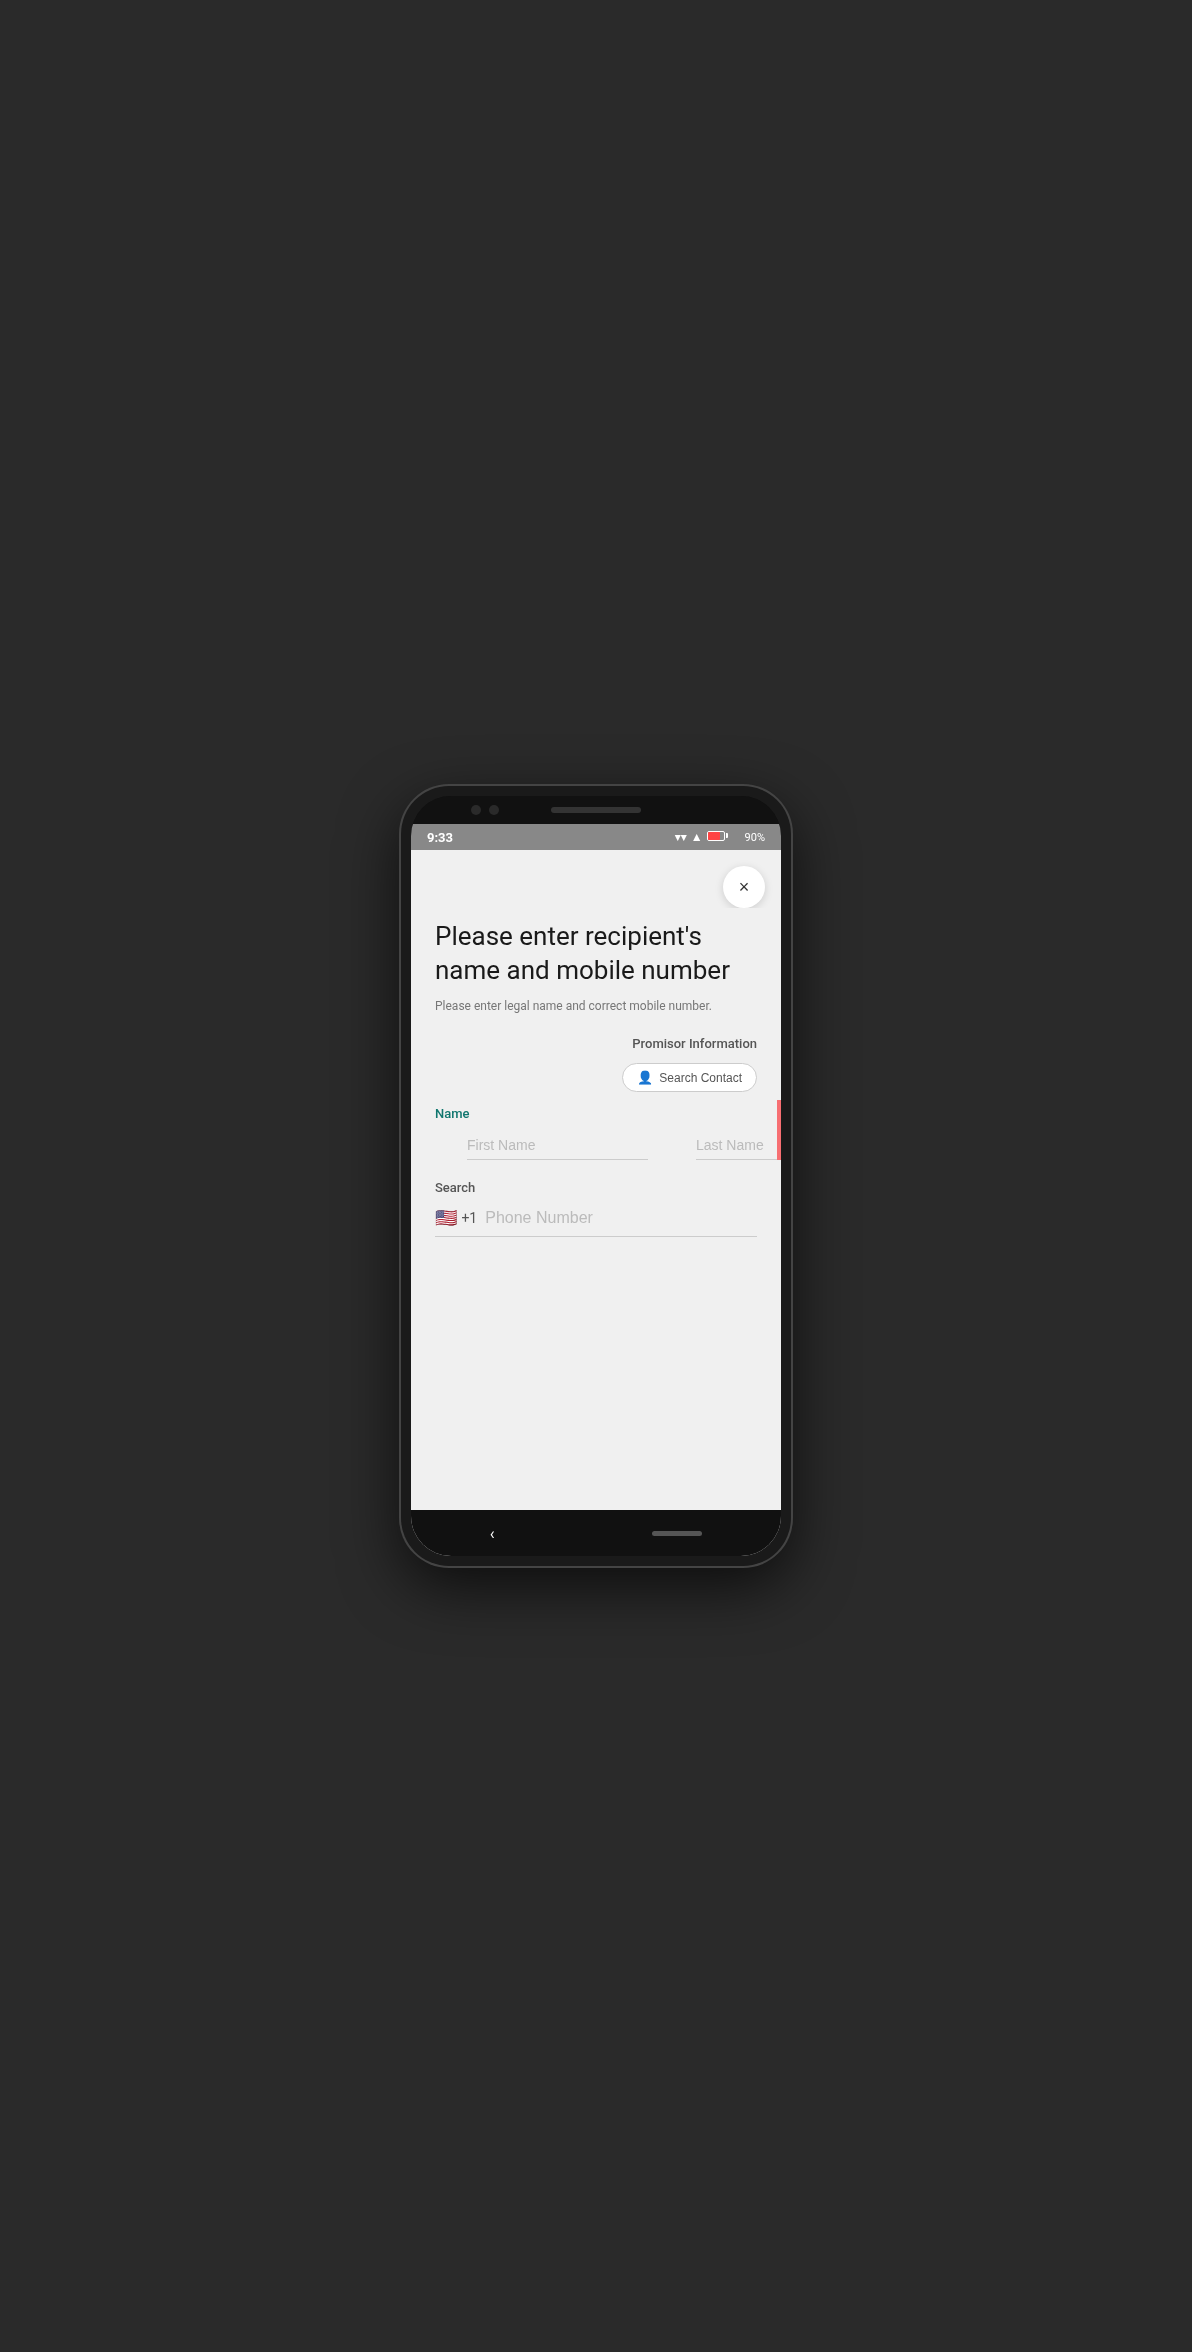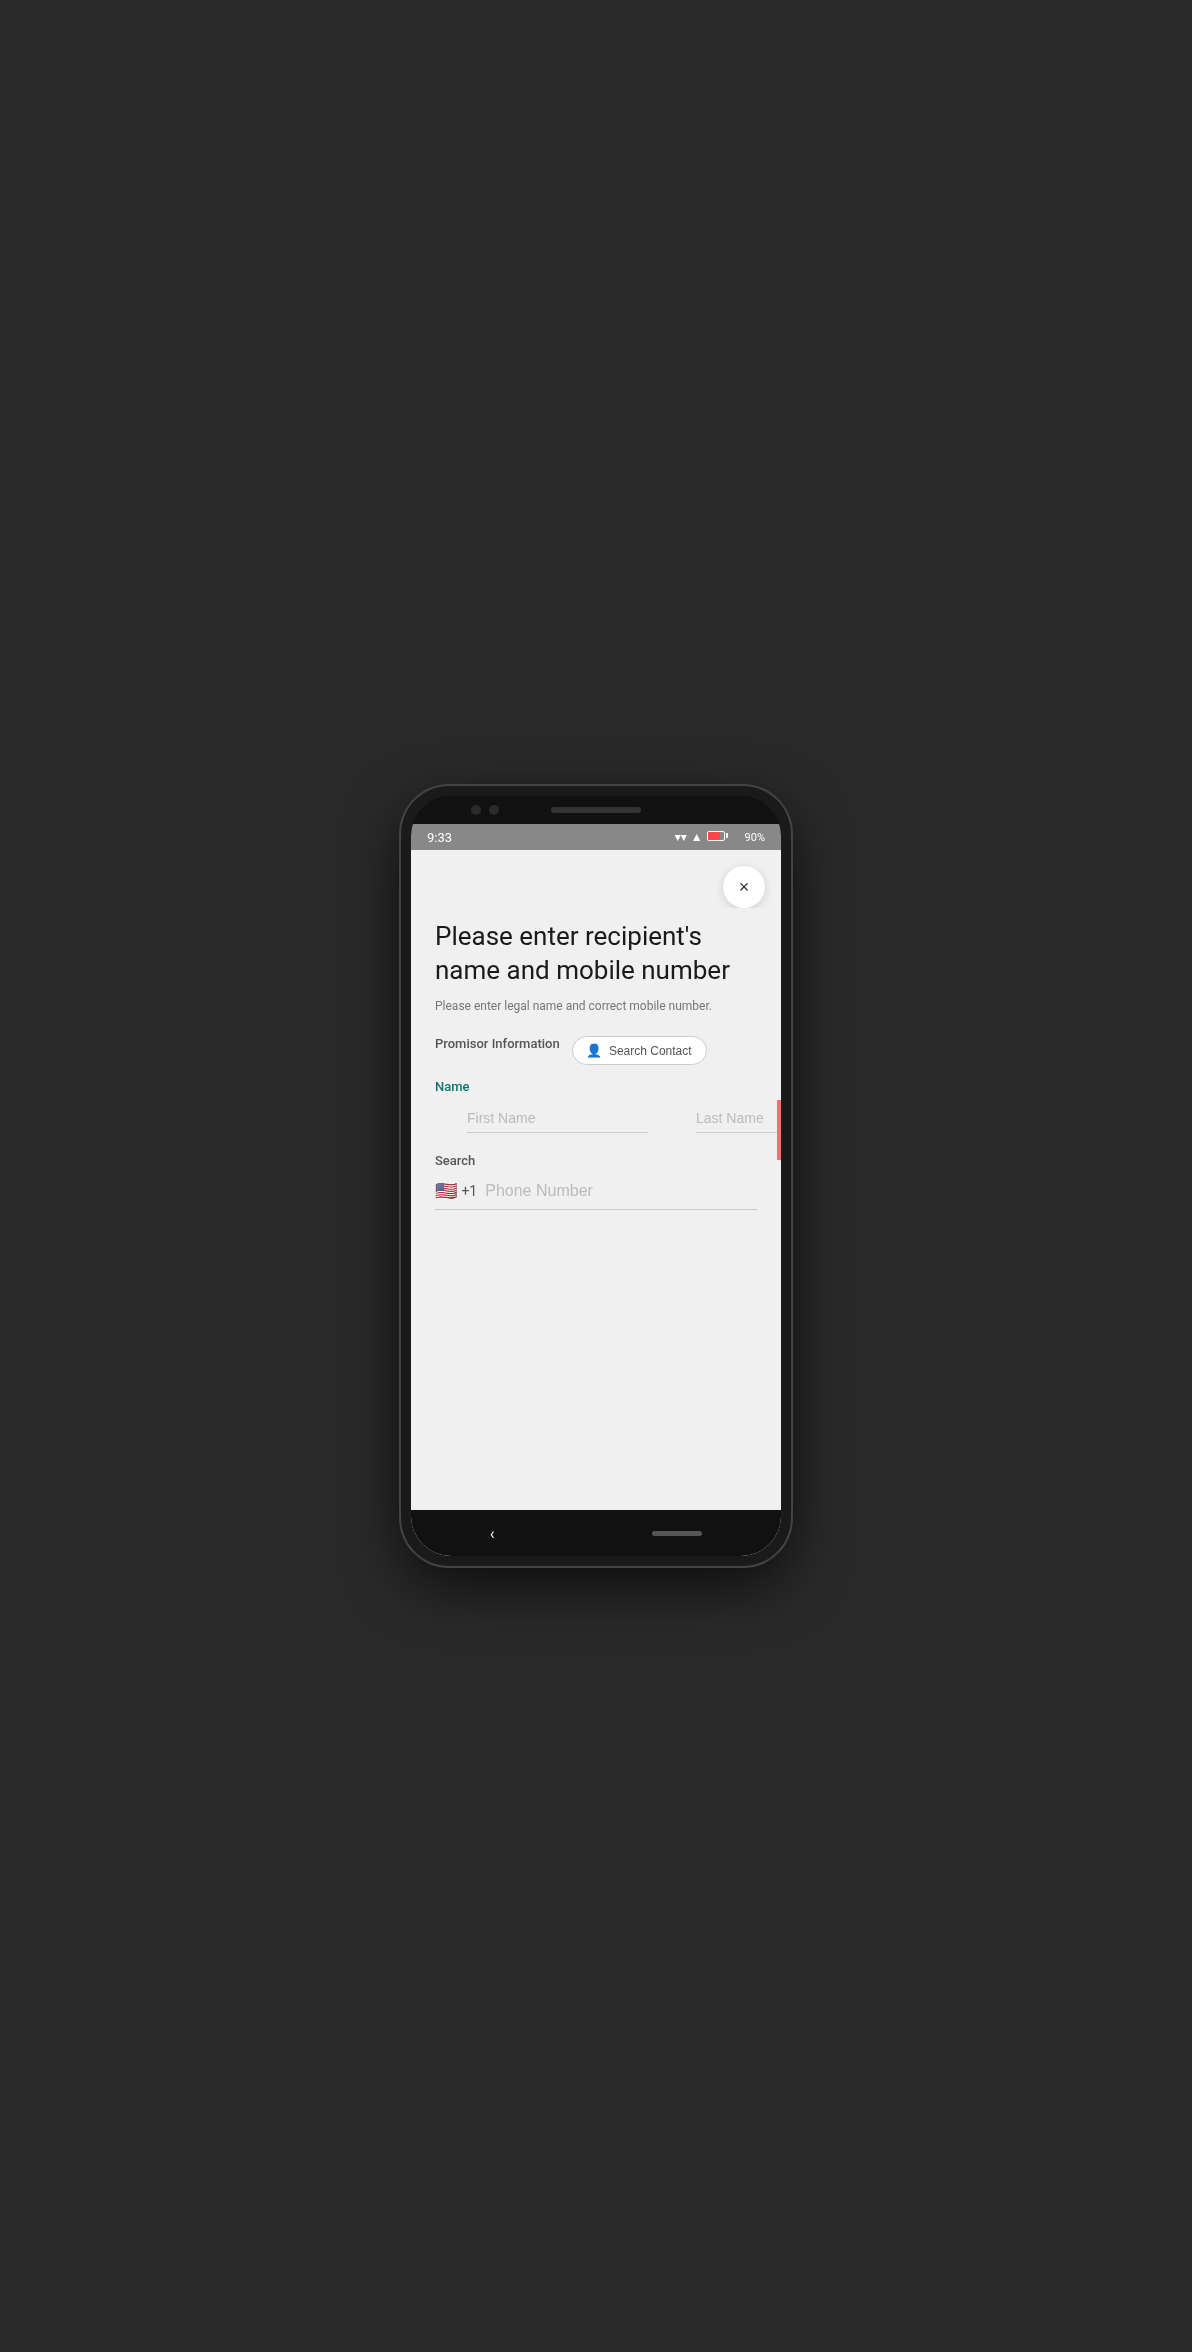--- a/index.html
+++ b/index.html
@@ -66,21 +66,21 @@
       height: 26px;
       display: flex;
       align-items: center;
       justify-content: space-between;
       padding: 0 16px;
       flex-shrink: 0;
     }
     .status-time {
       color: white;
       font-size: 13px;
-      font-weight: 400;
+      font-weight: 700;
     }
     .status-icons {
       display: flex;
       align-items: center;
       gap: 4px;
       color: white;
       font-size: 11px;
     }
     .wifi-icon, .signal-icon {
       font-size: 12px;
@@ -164,23 +164,24 @@
 
     .subtitle {
       font-size: 12px;
       color: #777;
       margin-bottom: 22px;
       line-height: 1.4;
     }
 
     .section-header {
       display: flex;
-      align-items: flex-start;
+      align-items: flex-end;
       gap: 12px;
       margin-bottom: 14px;
+      flex-direction: column;
     }
 
     .section-label {
       font-size: 13px;
       color: #555;
       font-weight: 500;
     }
 
     .search-contact-btn {
       display: flex;

